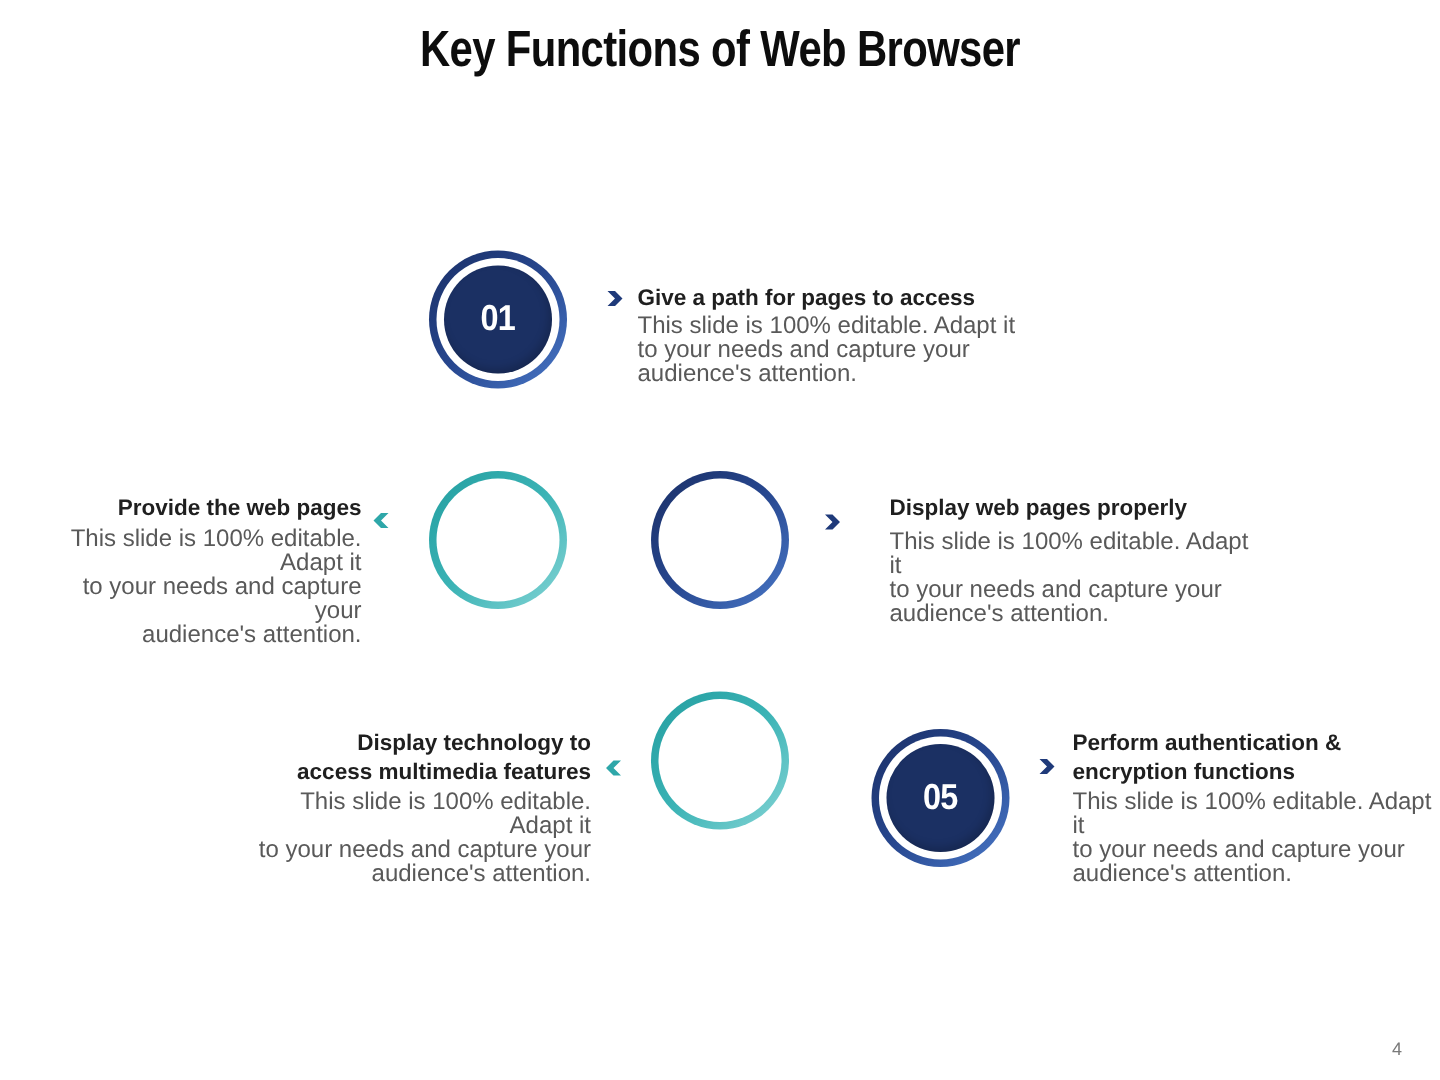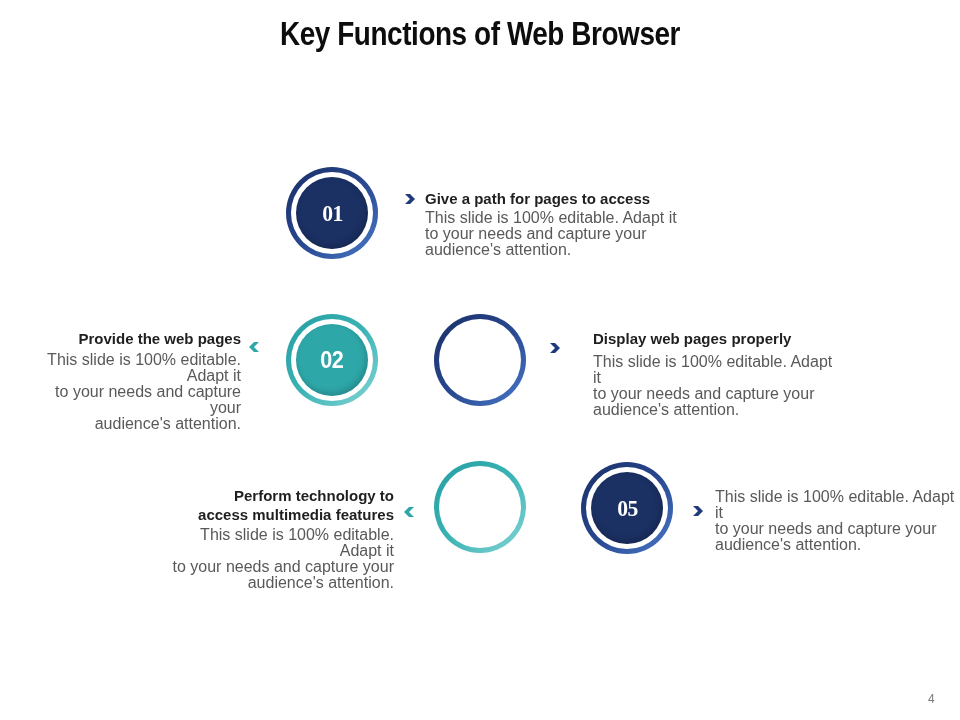--- a/index.html
+++ b/index.html
@@ -21,21 +21,21 @@
     .badge .gap {
       position: absolute; left: 5px; top: 5px; width: 82px; height: 82px;
       border-radius: 50%; background: #ffffff;
     }
     .badge .core {
       position: absolute; left: 10px; top: 10px; width: 72px; height: 72px;
       border-radius: 50%; display: flex; align-items: center; justify-content: center;
       color: #ffffff; font-weight: bold; font-size: 24px;
       box-shadow: inset -2px -3px 6px rgba(0,0,0,0.18);
     }
-    .badge.navy .core { background: #1b3063; font-family: Liberation Serif, serif; }
+    .badge.navy .core { background: #1b3063; }
     .badge.teal .core { background: #2ea7a9; }
     .badge .num { transform: scaleX(0.9); display: inline-block; letter-spacing: -0.5px; }
 
     .chev { position: absolute; width: 12px; height: 12px; }
 
     .block { position: absolute; }
     .block .head {
       font-weight: bold; font-size: 15px; color: #1f1f1f; line-height: 19px;
     }
     .block .desc {
@@ -65,23 +65,20 @@
   <div class="head">Give a path for pages to access</div>
   <div class="desc" style="margin-top:2px;">
     <div>This slide is 100% editable. Adapt it</div>
     <div>to your needs and capture your</div>
     <div>audience's attention.</div>
   </div>
 </div>
 
 <div class="badge teal" style="left:286px; top:314px;">
   <div class="gap"></div>
-  <div class="core">
-      <span class="num">02</span>
-    </div>
 </div>
 <svg class="chev" style="left:248px; top:341px;" viewBox="0 0 12 12">
   <polygon points="11,1 6,1 1,6 6,11 11,11 6,6" fill="#2ea7a9"></polygon>
 </svg>
 <div class="block right-align" style="left:20px; top:329px; width:221px;">
   <div class="head">Provide the web pages</div>
   <div class="desc">
     <div>This slide is 100% editable. Adapt it</div>
     <div>to your needs and capture your</div>
     <div>audience's attention.</div>
@@ -104,40 +101,44 @@
 </div>
 
 <div class="badge teal" style="left:434px; top:461px;">
   <div class="gap"></div>
 </div>
 <svg class="chev" style="left:403px; top:506px;" viewBox="0 0 12 12">
   <polygon points="11,1 6,1 1,6 6,11 11,11 6,6" fill="#2ea7a9"></polygon>
 </svg>
 <div class="block right-align" style="left:160px; top:486px; width:234px;">
   <div class="head">
-    <div>Perform technology to</div>
+    <div>Display technology to</div>
     <div>access multimedia features</div>
   </div>
   <div class="desc" style="margin-top:3px;">
     <div>This slide is 100% editable. Adapt it</div>
     <div>to your needs and capture your</div>
     <div>audience's attention.</div>
   </div>
 </div>
 
-<div class="badge navy" style="left:581px; top:462px;">
+<div class="badge navy" style="left:581px; top:486px;">
   <div class="gap"></div>
   <div class="core">
       <span class="num">05</span>
     </div>
 </div>
 <svg class="chev" style="left:692px; top:505px;" viewBox="0 0 12 12">
   <polygon points="1,1 6,1 11,6 6,11 1,11 6,6" fill="#1f3a7a"></polygon>
 </svg>
 <div class="block" style="left:715px; top:486px; width:240px;">
+  <div class="head">
+    <div>Perform authentication &amp;</div>
+    <div>encryption functions</div>
+  </div>
   <div class="desc" style="margin-top:3px;">
     <div>This slide is 100% editable. Adapt it</div>
     <div>to your needs and capture your</div>
     <div>audience's attention.</div>
   </div>
 </div>
 
 <div class="page-num">4</div>
 
 </body></html>

